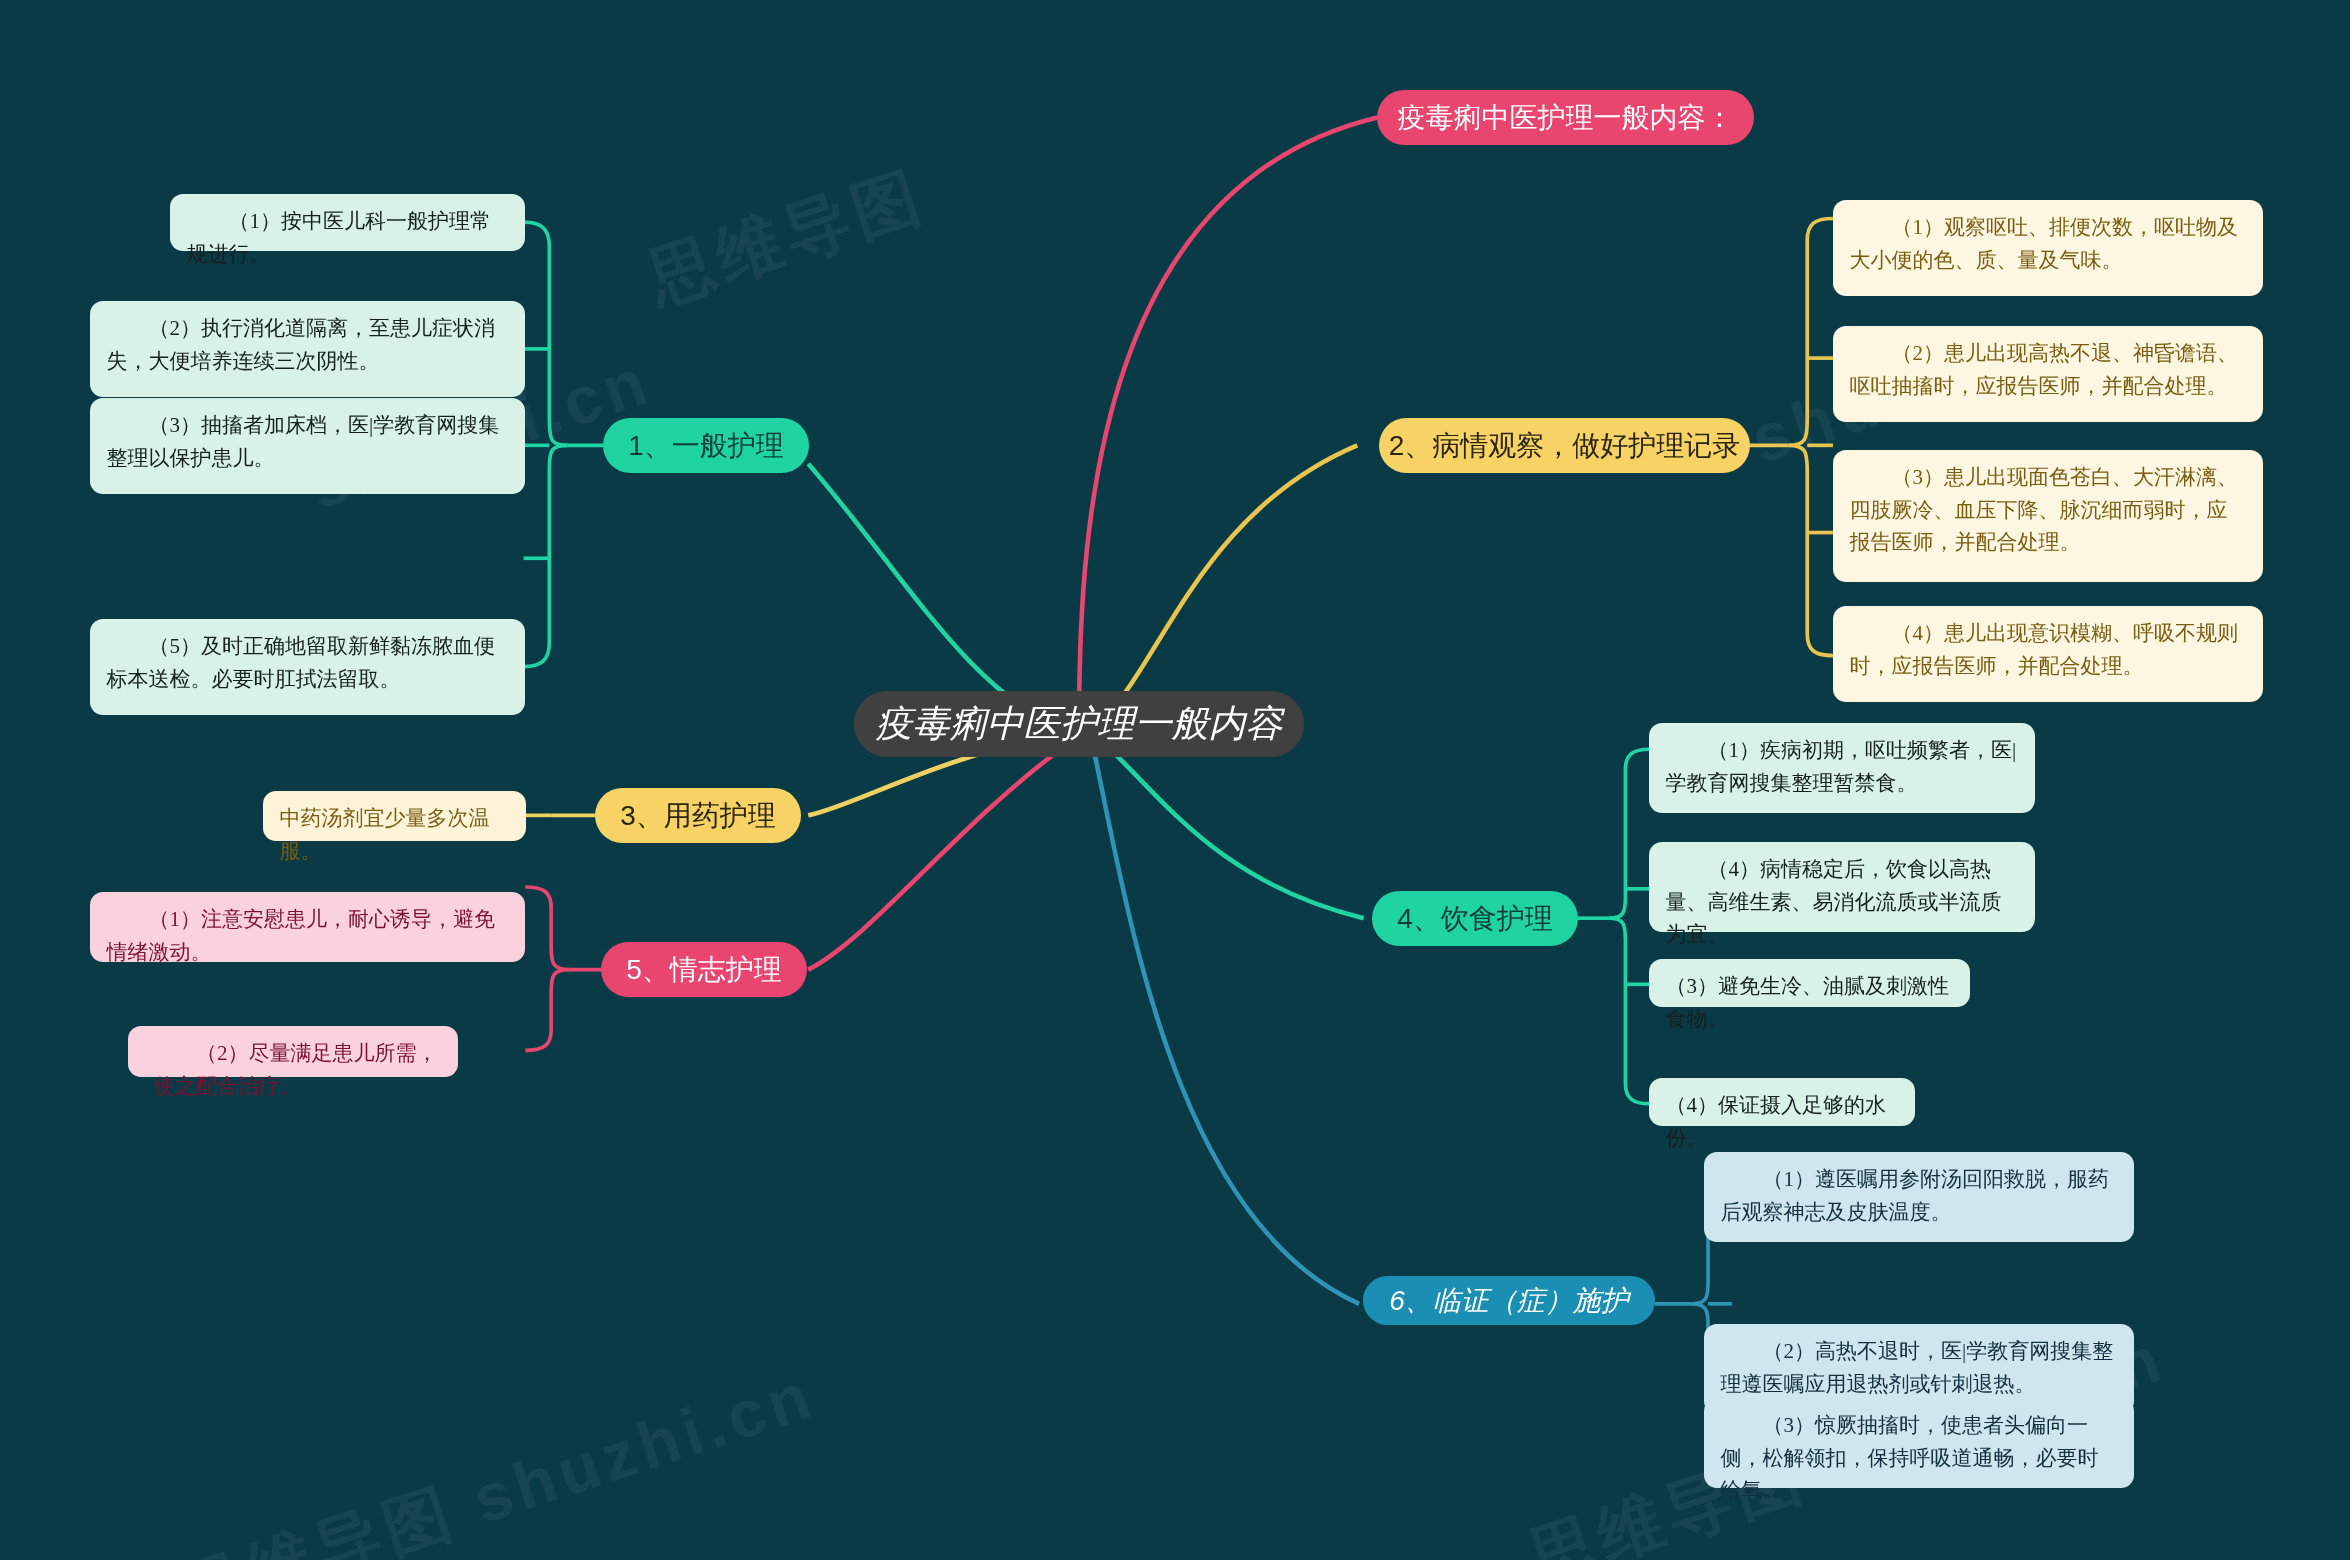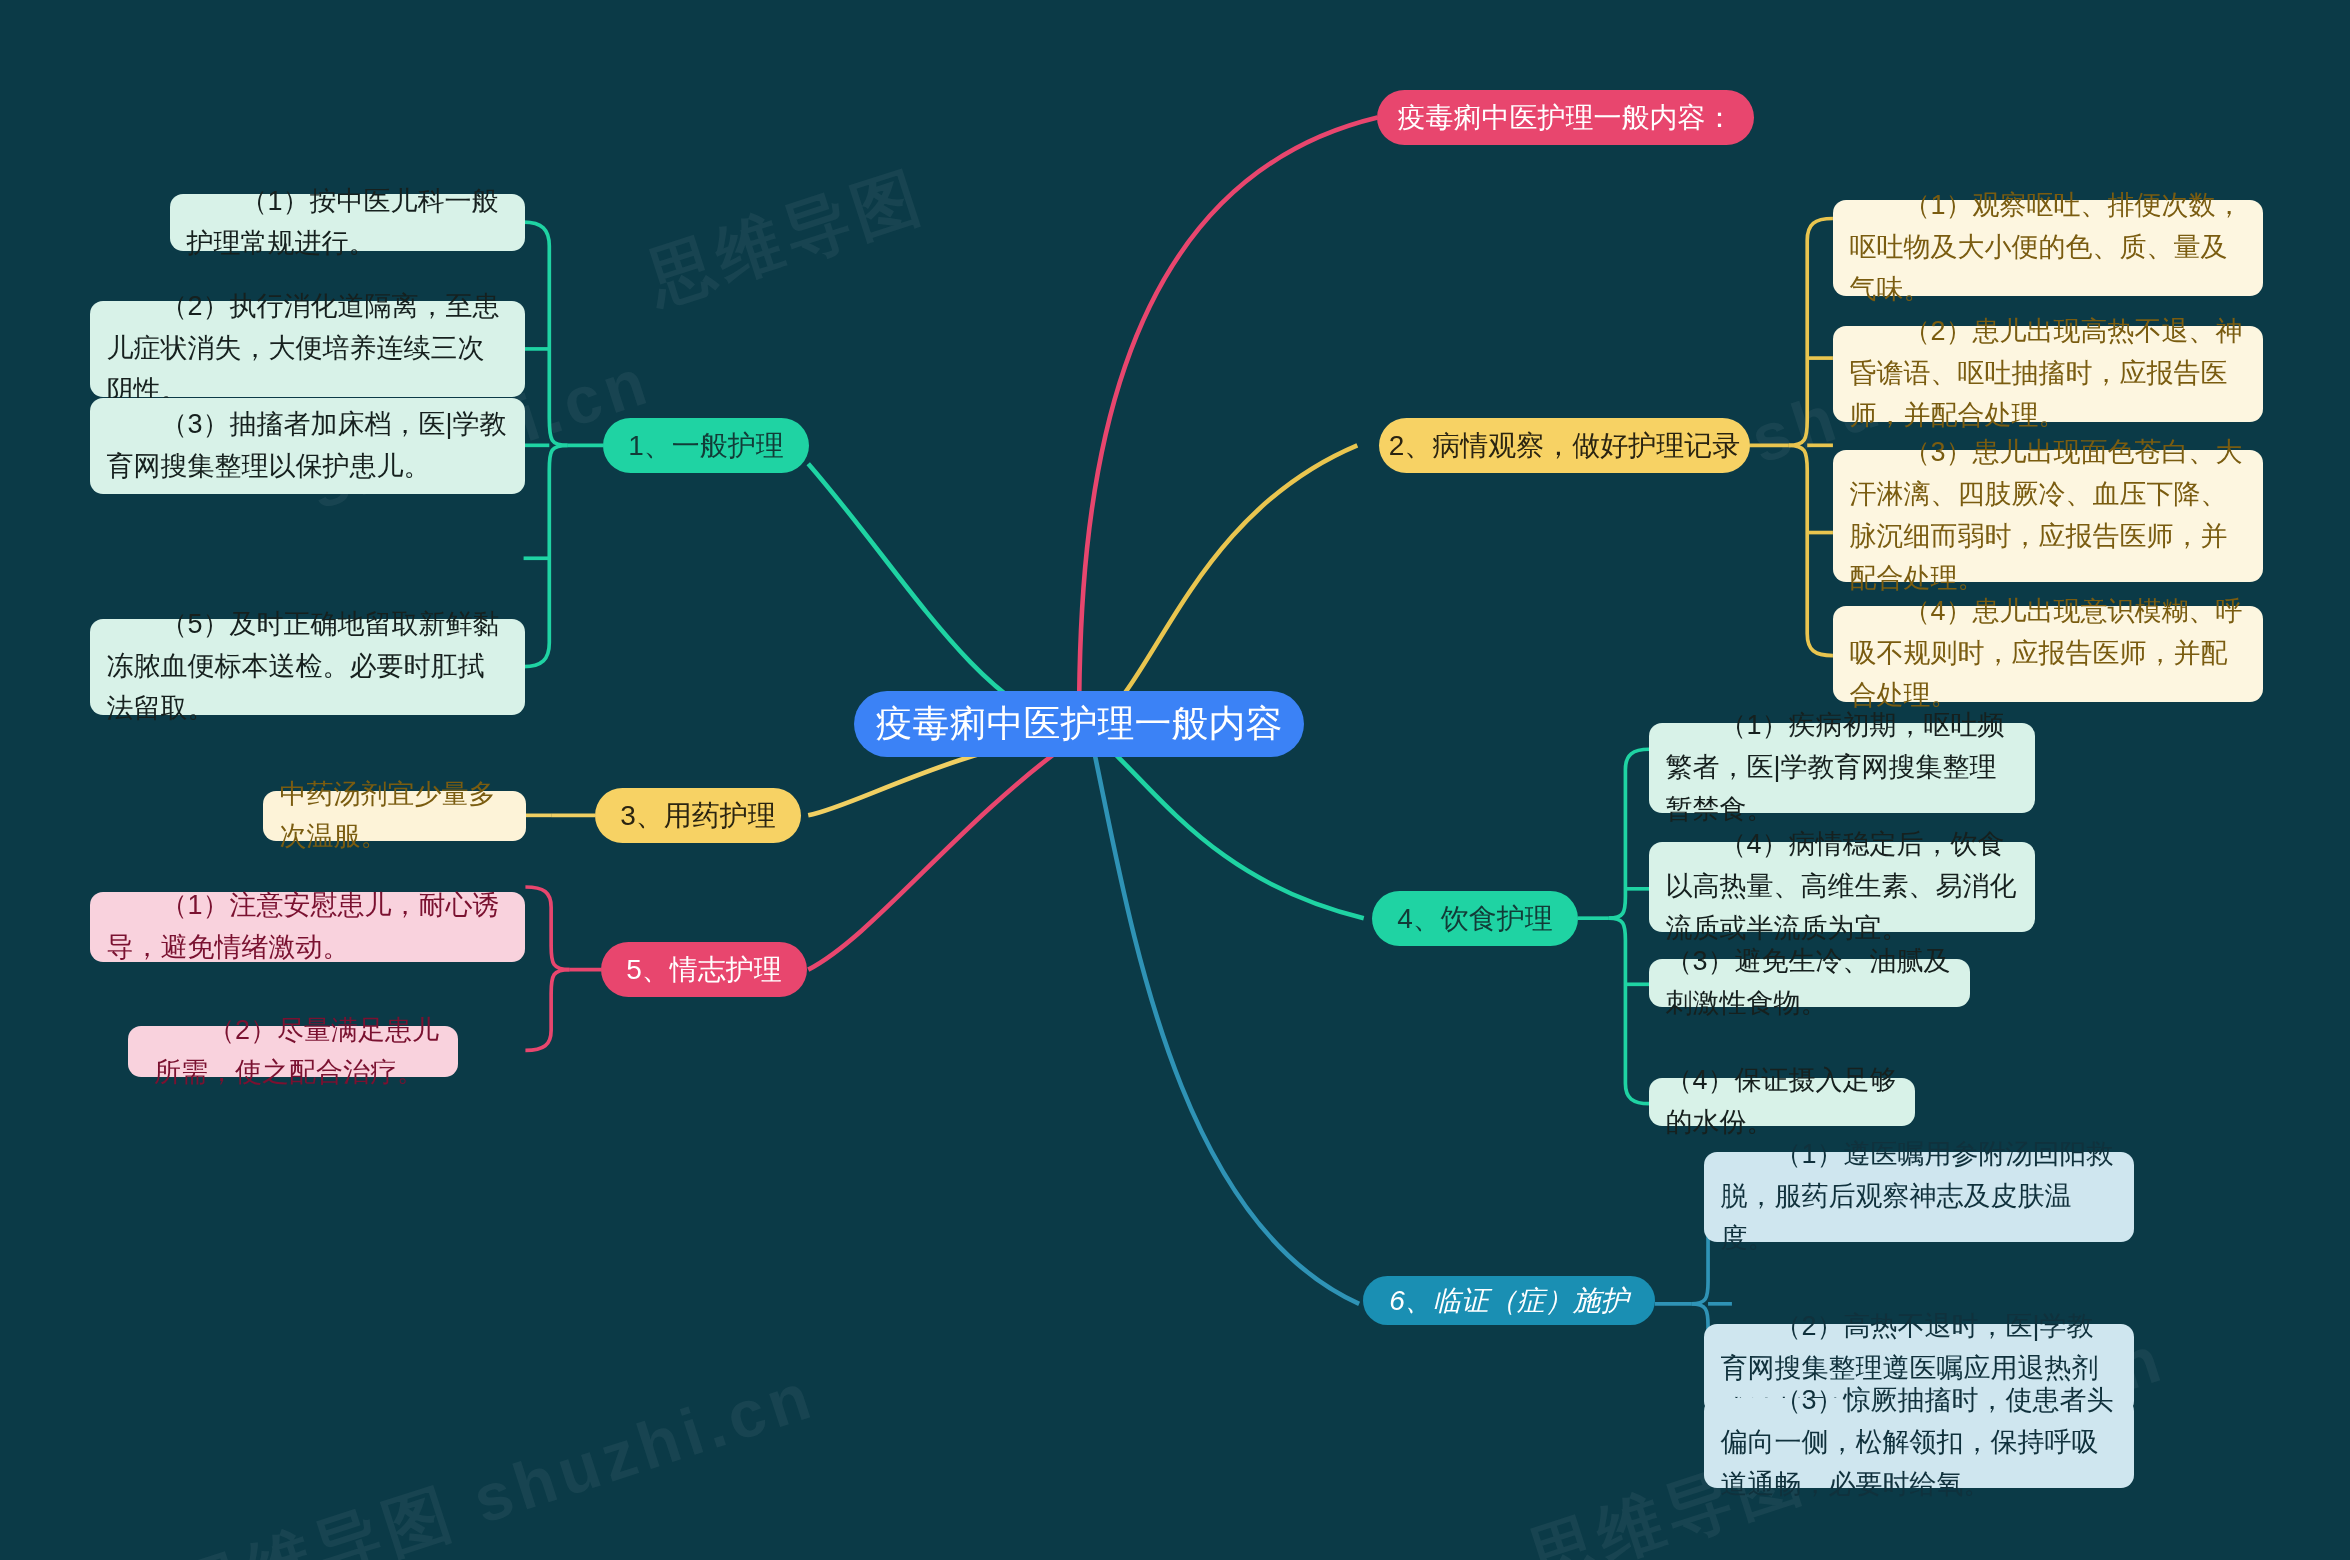--- a/index.html
+++ b/index.html
@@ -42,37 +42,38 @@
     border-radius: 31px;
     font-size: 28px;
     line-height: 1.35;
     padding: 9.2px 24px;
     white-space: nowrap;
   }
   .leaf {
     position: absolute;
     box-sizing: border-box;
     display: flex;
-    align-items: center;
     border-radius: 13px;
-    font-size: 27px;
+    font-size: 21px;
     line-height: 1.55;
     padding: 11px 16.5px;
     text-align: left;
+    font-family: Liberation Serif, serif;
   }
   .leaf span { display: block; text-indent: 2.0em; }
   .leaf.noindent span { text-indent: 0; }
 
   
   #center-node {
     font-size: 37px;
     border-radius: 37px;
-    background: #3b82f6;
+    background: #404040;
     color: #ffffff;
     padding: 13px 31px;
+    font-style: italic;
   }
 
   
   #root-label {
     background: #e8466e;
     color: #ffffff;
   }
 
   
   .b-green   { background: #1fd3a3; color: #123b37; }

